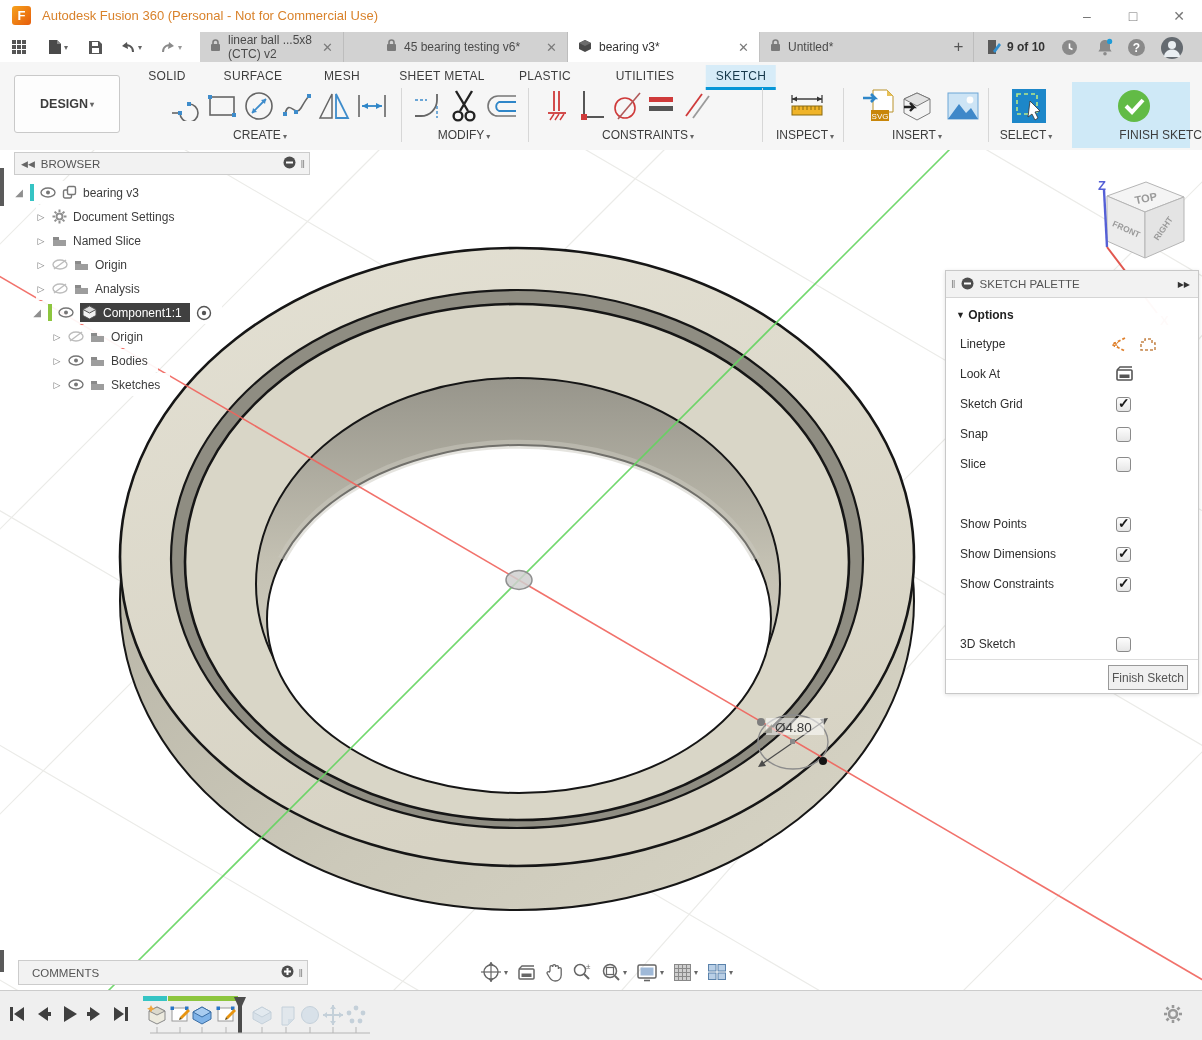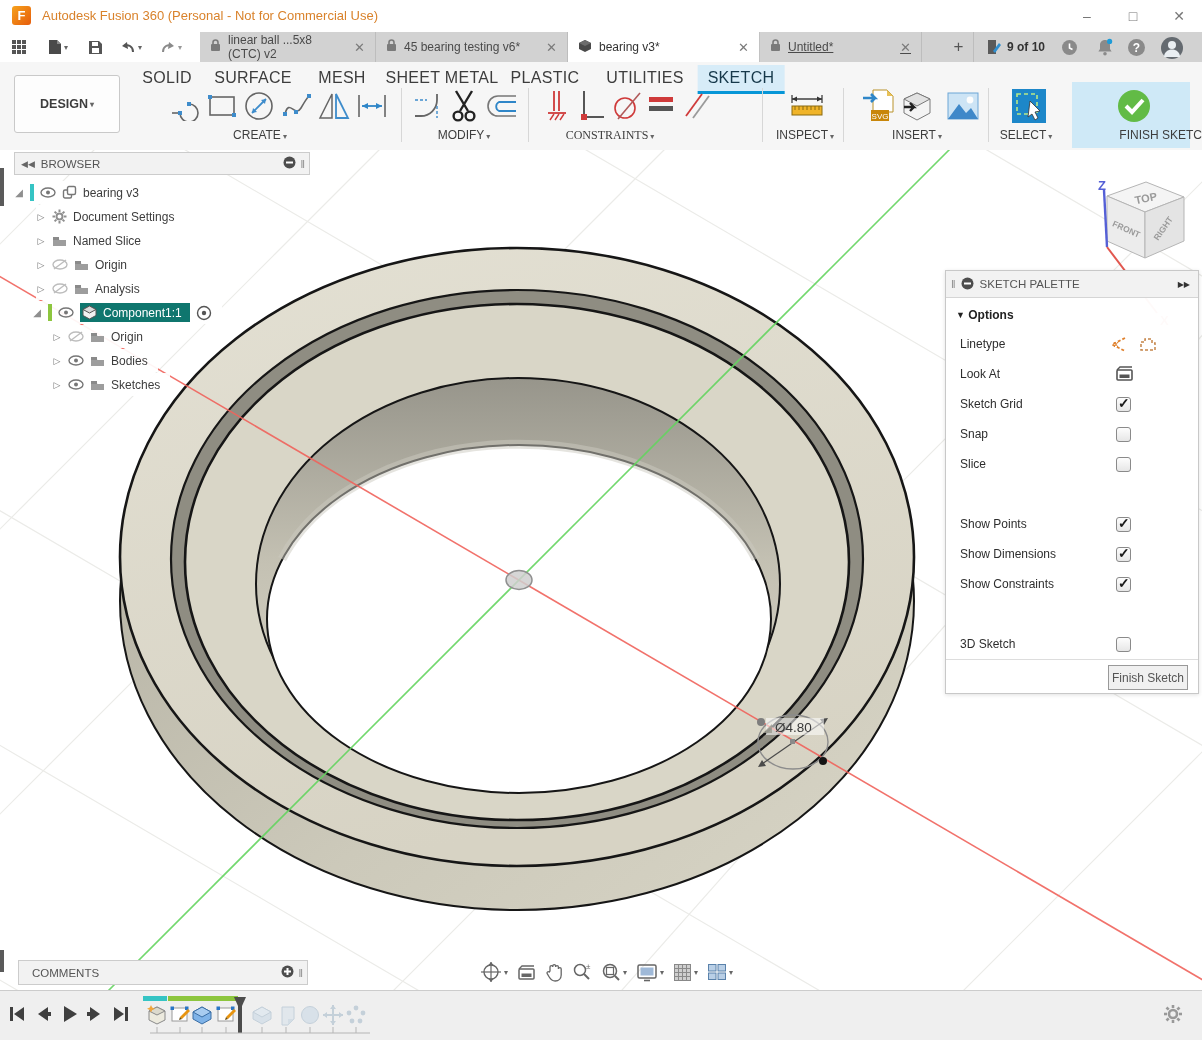--- a/index.html
+++ b/index.html
@@ -20,37 +20,37 @@
   .doctab{top:0;height:30px;display:flex;align-items:center;gap:7px;padding:0 10px;box-sizing:border-box;
      font-size:12px;color:#4a4a4a;background:#d2d2d2;border-right:1px solid #bdbdbd;}
   .doctab.active{background:#fff;border-right:1px solid #c2c2c2;color:#333;}
   .tabclose{margin-left:auto;color:#7a7a7a;font-size:13px;}
   .caret{font-size:8px;color:#666;margin-left:2px;}
   .rndicon{border-radius:50%;display:flex;align-items:center;justify-content:center;}
   
   .ribbon{left:0;top:62px;width:1202px;height:88px;background:#f6f6f6;border-bottom:1px solid #dedede;}
   .designbtn{left:14px;top:13px;width:104px;height:56px;background:#fdfdfd;border:1px solid #c9c9c9;border-radius:3px;
      display:flex;align-items:center;justify-content:center;font-size:12.5px;font-weight:bold;color:#3d3d3d;}
-  .wtab{top:3px;transform:translateX(-50%);font-size:16px;color:#3d3d3d;letter-spacing:.3px;padding:4px 10px;}
+  .wtab{top:3px;transform:translateX(-50%);font-size:12px;color:#3d3d3d;letter-spacing:.3px;padding:4px 10px;}
   .wtab.active{background:#d7ecf8;border-bottom:3px solid #0696d7;color:#16384a;}
   .glabel{top:66px;transform:translateX(-50%);font-size:12px;color:#3d3d3d;white-space:nowrap;}
   .ric{top:24px;width:38px;height:40px;display:flex;align-items:center;justify-content:center;transform:translateX(-50%);}
   .rsep{top:26px;width:1px;height:54px;background:#d7d7d7;}
   .finishblock{left:1072px;top:20px;width:118px;height:66px;background:#cfe9f7;}
   
   .canvas{left:0;top:150px;width:1202px;height:840px;background:#fff;}
   
   .panelhead{height:23px;background:#f2f2f2;border:1px solid #ccc;display:flex;align-items:center;
      font-size:11.5px;color:#555;box-sizing:border-box;}
   .trow{display:flex;align-items:center;gap:6px;background:rgba(255,255,255,.93);height:23px;
      font-size:12px;color:#3d3d3d;white-space:nowrap;padding-right:10px;}
   .tri{font-size:9px;color:#777;width:10px;text-align:center;}
   .tri.exp{color:#8f8f8f;font-size:10px;}
   .accentbar{width:4px;height:17px;}
-  .sel{background:#0f766e;color:#fff;padding:2px 8px 2px 2px;display:flex;align-items:center;gap:6px;}
+  .sel{background:#404040;color:#fff;padding:2px 8px 2px 2px;display:flex;align-items:center;gap:6px;}
   
   .palette{left:945px;top:120px;width:252px;height:422px;background:rgba(255,255,255,.97);
      border:1px solid #c8c8c8;box-shadow:0 1px 4px rgba(0,0,0,.12);}
   .prow{left:0;width:252px;height:28px;display:flex;align-items:center;font-size:12px;color:#2e2e2e;}
   .prow .lbl{margin-left:14px;}
   .cb{position:absolute;left:170px;width:15px;height:15px;border:1px solid #8a8a8a;border-radius:3px;
       background:linear-gradient(#fdfdfd,#e6e6e6);box-sizing:border-box;}
   .cb.on::after{content:"\2713";position:absolute;left:1px;top:-3px;font-size:14px;color:#1a1a1a;font-weight:bold;}
   .finishbtn{left:162px;top:394px;width:78px;height:23px;background:#f0f0f0;border:1px solid #999;
       font-size:12px;color:#555;display:flex;align-items:center;justify-content:center;}
@@ -117,21 +117,21 @@
         <span class="caret">▾</span>
     </div>
     <div class="abs qat" style="left:156px;width:30px;">
       <svg width="16" height="14">
           <path d="M3,12 c0,-6 5,-8 9,-6" fill="none" stroke="#8a8a8a" stroke-width="2"></path>
           <path d="M9,2 L14,6 L8,9 z" fill="#8a8a8a"></path>
         </svg>
         <span class="caret" style="color:#999;">▾</span>
     </div>
 
-    <div class="abs doctab" style="left:200px;width:176px;">
+    <div class="abs doctab" style="left:200px;width:144px;">
       <span><svg width="11" height="13">
             <rect x="1" y="5" width="9" height="7" rx="1" fill="#7a7a7a"></rect>
             <path d="M3,5 v-1.5 a2.5,2.5 0 0 1 5,0 V5" fill="none" stroke="#7a7a7a" stroke-width="1.6"></path>
           </svg></span>
       <span>linear ball ...5x8 (CTC) v2</span>
       <span class="tabclose">✕</span>
     </div>
     <div class="abs doctab" style="left:376px;width:192px;">
       <span><svg width="11" height="13">
             <rect x="1" y="5" width="9" height="7" rx="1" fill="#7a7a7a"></rect>
@@ -141,21 +141,21 @@
       <span class="tabclose">✕</span>
     </div>
     <div class="abs doctab active" style="left:568px;width:192px;">
       <span><svg width="14" height="14">
             <path d="M7,1 L13,4 L13,10 L7,13 L1,10 L1,4 z" fill="#4a4a4a"></path>
             <path d="M7,1 L13,4 L7,7 L1,4 z" fill="#6d6d6d"></path>
           </svg></span>
       <span>bearing v3*</span>
       <span class="tabclose">✕</span>
     </div>
-    <div class="abs doctab" style="left:760px;width:162px;text-decoration:underline;">
+    <div class="abs doctab" style="left:760px;width:212px;">
       <span><svg width="11" height="13">
             <rect x="1" y="5" width="9" height="7" rx="1" fill="#7a7a7a"></rect>
             <path d="M3,5 v-1.5 a2.5,2.5 0 0 1 5,0 V5" fill="none" stroke="#7a7a7a" stroke-width="1.6"></path>
           </svg></span>
       <span>Untitled*</span>
       <span class="tabclose">✕</span>
     </div>
     <div class="abs doctab" style="left:944px;width:30px;justify-content:center;color:#555;font-size:17px;">
       <span>+</span>
     </div>
@@ -351,21 +351,21 @@
 
     <div class="abs ric" style="left:1134px;">
         <svg width="36" height="36">
           <circle cx="18" cy="18" r="16" fill="#62bb46"></circle>
           <path d="M10,18 l6,6 L27,12" stroke="#fff" stroke-width="4" fill="none"></path>
         </svg>
       </div>
 
     <div class="abs glabel" style="left:260px;"><span>CREATE</span><span class="caret">▾</span></div>
     <div class="abs glabel" style="left:464px;"><span>MODIFY</span><span class="caret">▾</span></div>
-    <div class="abs glabel" style="left:610px;font-family:Liberation Serif, serif;"><span>CONSTRAINTS</span><span class="caret">▾</span></div>
+    <div class="abs glabel" style="left:648px;"><span>CONSTRAINTS</span><span class="caret">▾</span></div>
     <div class="abs glabel" style="left:805px;"><span>INSPECT</span><span class="caret">▾</span></div>
     <div class="abs glabel" style="left:917px;"><span>INSERT</span><span class="caret">▾</span></div>
     <div class="abs glabel" style="left:1026px;"><span>SELECT</span><span class="caret">▾</span></div>
     <div class="abs glabel" style="left:1168px;"><span>FINISH SKETCH</span><span class="caret">▾</span></div>
   </div>
 
   <div class="abs canvas">
     <svg class="abs" style="left:0;top:0;" width="1202" height="840" viewBox="0 150 1202 840">
       <defs>
         <linearGradient id="sideG" x1="0" y1="0" x2="1" y2="1">

